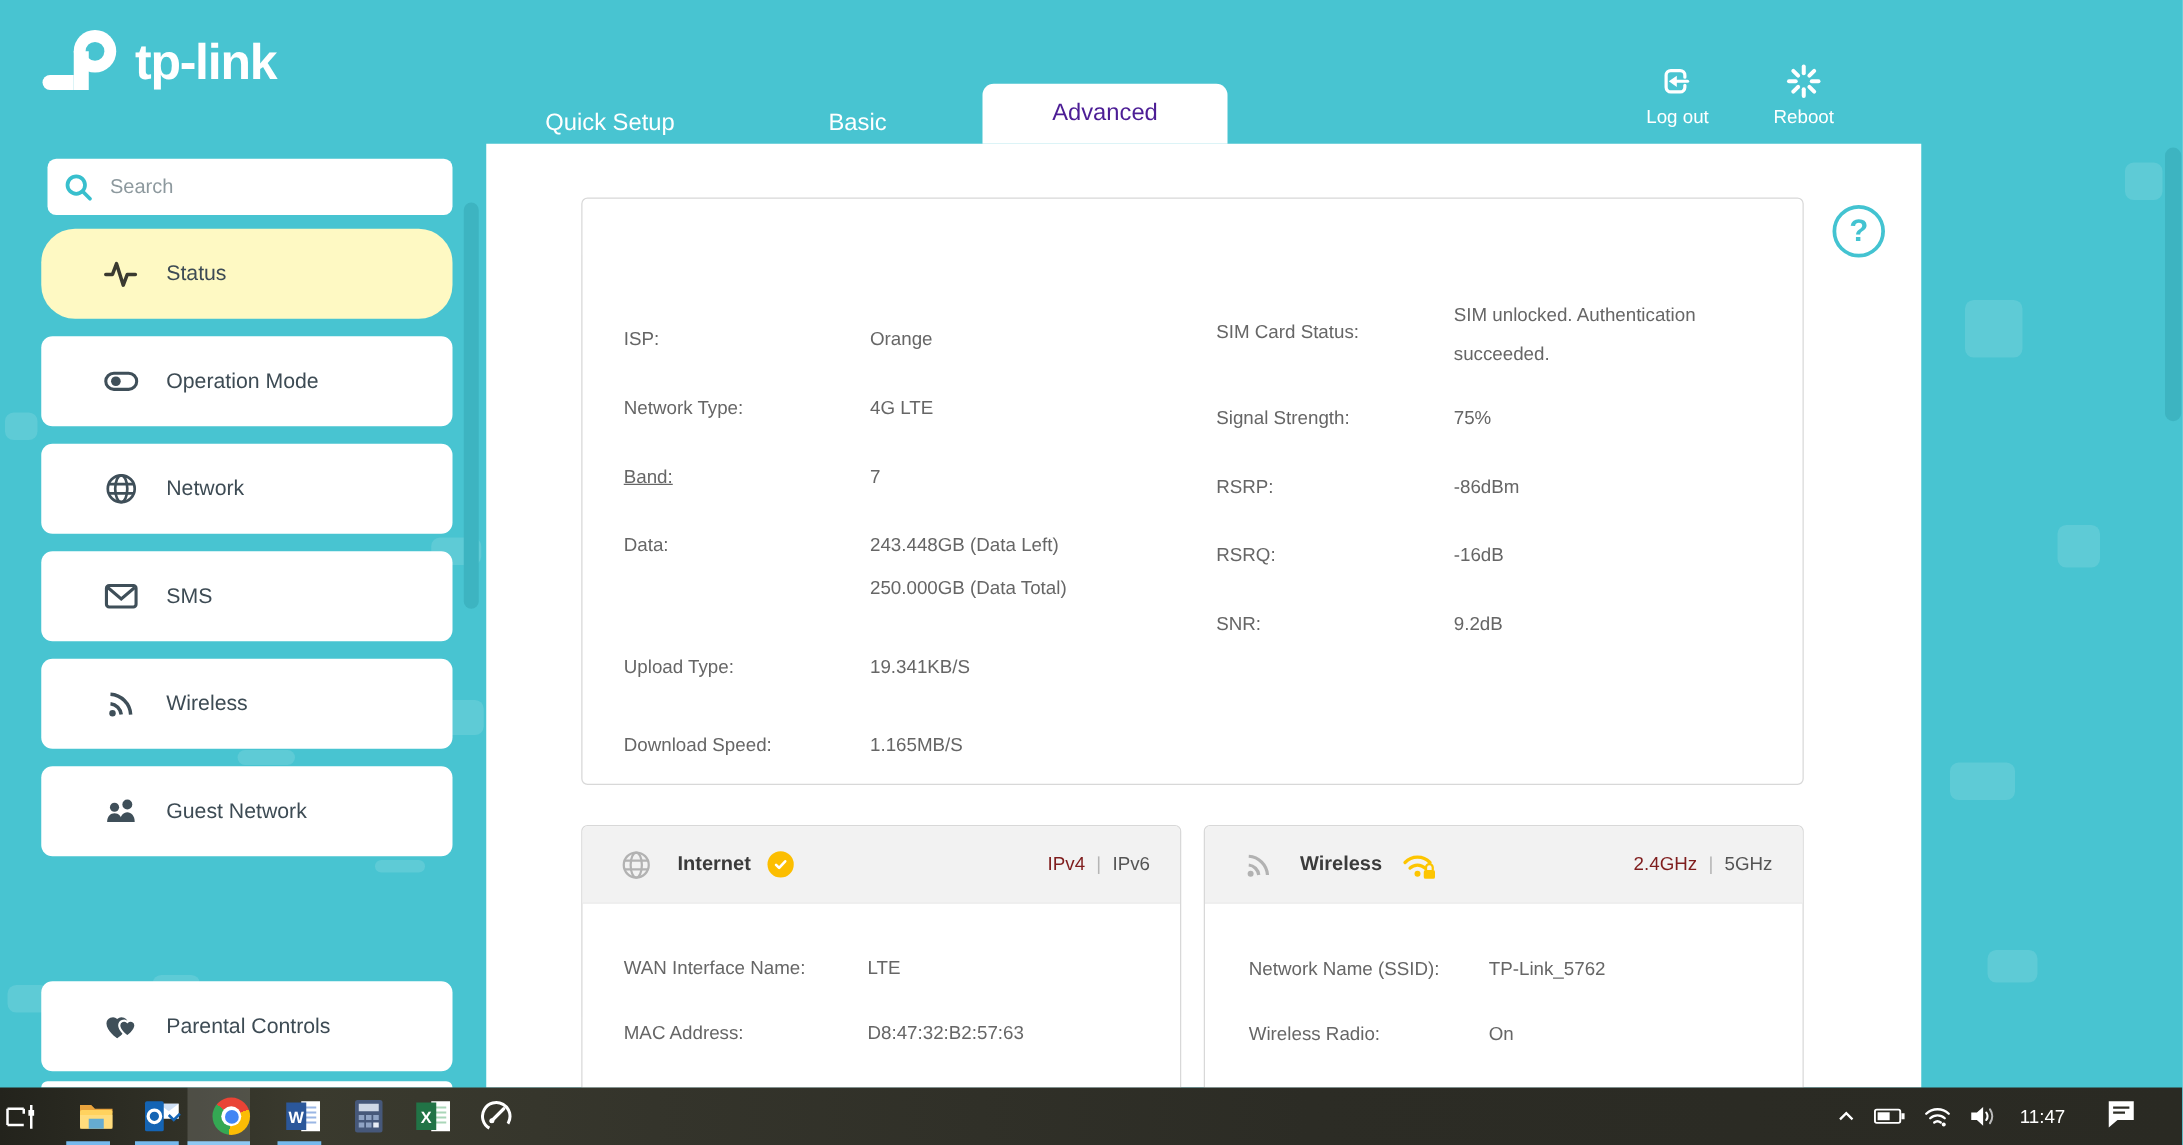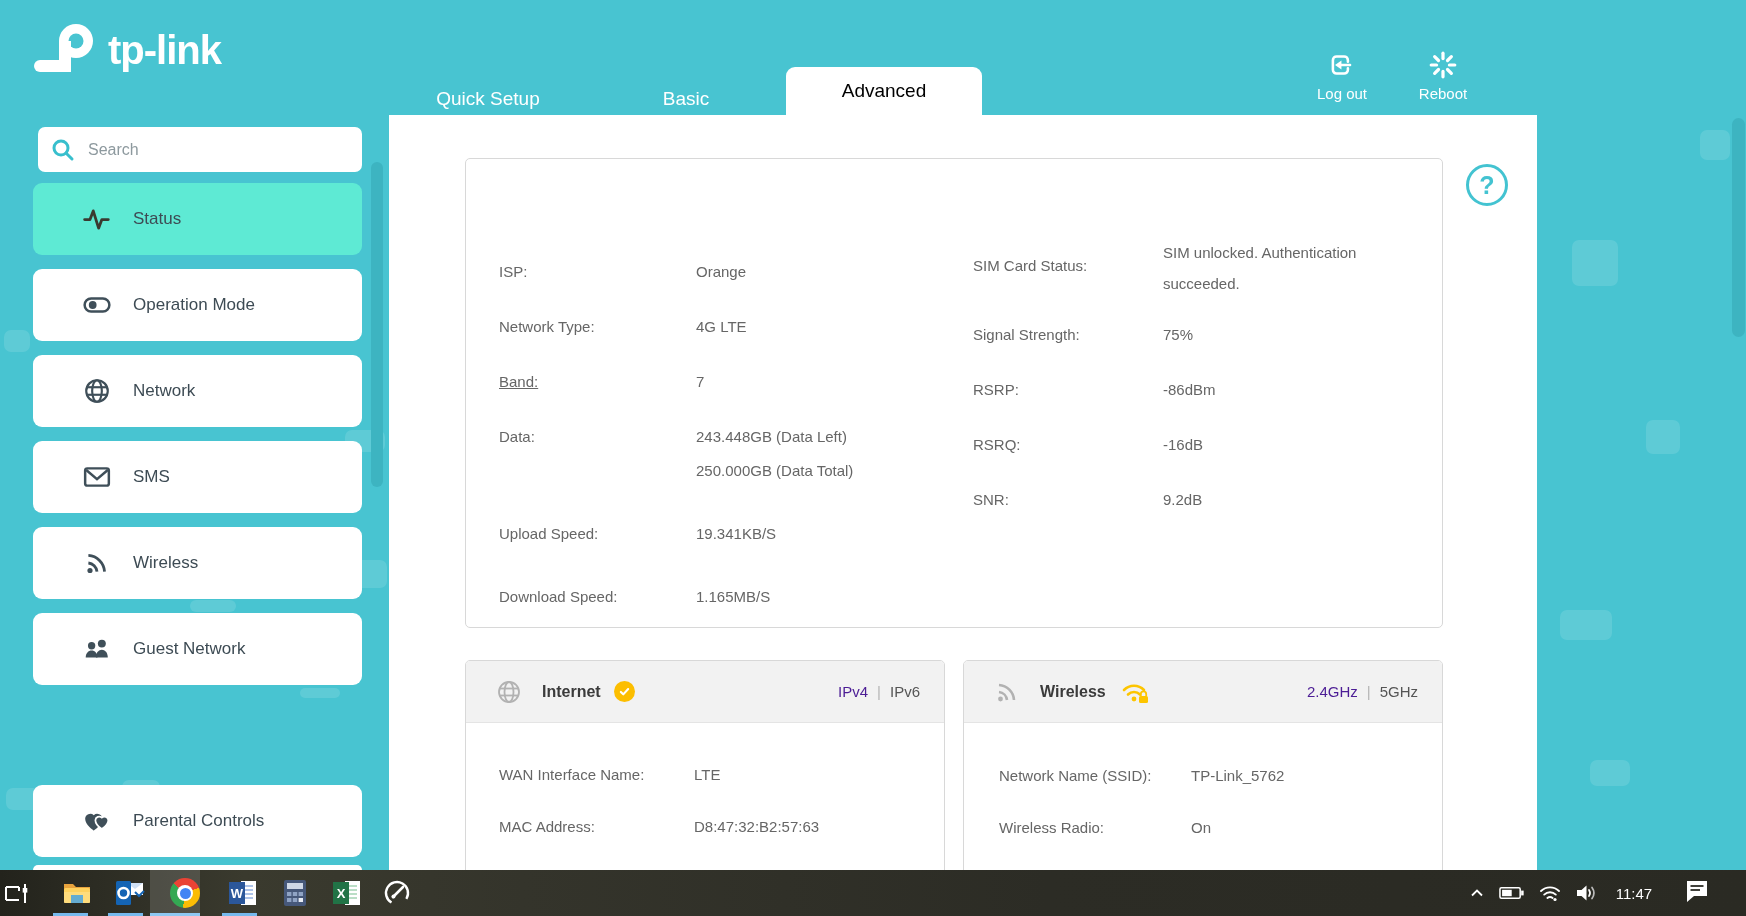--- a/index.html
+++ b/index.html
@@ -3,43 +3,43 @@
 <meta charset="utf-8">
 <style>
   html,body{margin:0;padding:0;background:#48c4d1;font-family:"Liberation Sans",sans-serif;}
   .screen{position:relative;width:1746px;height:916px;overflow:hidden;background:#48c4d1;}
   .patch{position:absolute;background:rgba(255,255,255,.12);border-radius:7px;}
   
   .logo{position:absolute;left:30px;top:16px;display:flex;align-items:center;gap:6px;}
   .logo-text{color:#fff;font-size:40px;font-weight:700;letter-spacing:-1px;}
   .tab{position:absolute;top:84px;height:30px;line-height:30px;text-align:center;font-size:19px;color:#fff;cursor:pointer;}
   .tab-advanced{position:absolute;left:786px;top:67px;width:196px;height:48px;background:#fff;border-radius:9px 9px 0 0;
-    color:#000000;font-size:19px;text-align:center;line-height:48px;cursor:pointer;}
+    color:#4c1d95;font-size:19px;text-align:center;line-height:48px;cursor:pointer;}
   .hdr-action{position:absolute;top:48px;width:110px;text-align:center;color:#fff;font-size:15px;cursor:pointer;}
   .hdr-action .ic{height:34px;display:flex;justify-content:center;align-items:center;}
   .hdr-action .lab{margin-top:3px;}
   
   .search-box{position:absolute;left:38px;top:127px;width:324px;height:45px;background:#fff;border-radius:7px;
     display:flex;align-items:center;padding-left:12px;box-sizing:border-box;}
   .search-box input{border:none;outline:none;font-size:16px;color:#7f1d1d;width:240px;margin-left:10px;font-family:"Liberation Sans",sans-serif;background:transparent;}
   .search-box input::placeholder{color:#8d999e;}
   .side-item{position:absolute;left:33px;width:329px;height:72px;background:#fff;border-radius:9px;display:flex;align-items:center;cursor:pointer;}
-  .side-item.active{background:#5eead4;}
+  .side-item.active{background:#fef9c3;border-radius:27px;}
   .side-item .sic{width:28px;height:28px;margin-left:50px;display:flex;align-items:center;justify-content:center;}
   .side-item .slab{margin-left:22px;font-size:17px;color:#3d4b54;}
   .sb-thumb{position:absolute;border-radius:7px;background:#3db4c1;cursor:pointer;}
   
   .content{position:absolute;left:389px;top:115px;width:1148px;height:755px;background:#fff;overflow:hidden;}
   .panel{position:absolute;background:#fff;border:1px solid #d8d8d8;border-radius:5px;box-sizing:border-box;}
   .p-head{height:62px;background:#f2f2f2;border-bottom:1px solid #e4e4e4;border-radius:4px 4px 0 0;
     display:flex;align-items:center;padding:0 24px 0 30px;box-sizing:border-box;}
   .p-title{font-size:16px;font-weight:700;color:#3b3b3b;margin-left:20px;}
   .lbl,.val{position:absolute;font-size:15px;color:#666;white-space:nowrap;}
   .toggle{margin-left:auto;font-size:15px;display:flex;align-items:center;gap:9px;}
-  .tg-on{color:#4c1d95;cursor:pointer;}
+  .tg-on{color:#7f1d1d;cursor:pointer;}
   .tg-off{color:#555;cursor:pointer;}
   .tg-sep{color:#b5b5b5;}
   .help-btn{position:absolute;left:1077px;top:49px;width:42px;height:42px;border-radius:50%;border:3px solid #43c3d1;
     box-sizing:border-box;color:#43c3d1;font-size:25px;font-weight:700;text-align:center;line-height:36px;cursor:pointer;}
   .badge-check{width:21px;height:21px;border-radius:50%;background:#fcbe00;margin-left:13px;display:flex;align-items:center;justify-content:center;}
   
   .taskbar{position:absolute;left:0;top:870px;width:1746px;height:46px;
     background:linear-gradient(90deg,#23231c,#3a3a2e 14%,#34342b 30%,#2c2c25 60%,#2a2a23);}
   .tb-app{position:absolute;top:3px;width:40px;height:40px;display:flex;align-items:center;justify-content:center;cursor:pointer;}
   .tb-active-cell{position:absolute;left:150px;top:0;width:50px;height:46px;background:rgba(255,255,255,.14);}
@@ -192,21 +192,21 @@
     <div class="panel" style="left:76px;top:43px;width:978px;height:470px;">
       <span class="lbl" style="left:33px;top:104px;">ISP:</span>
       <span class="val" style="left:230px;top:104px;">Orange</span>
       <span class="lbl" style="left:33px;top:159px;">Network Type:</span>
       <span class="val" style="left:230px;top:159px;">4G LTE</span>
       <span class="lbl" style="left:33px;top:214px;text-decoration:underline;">Band:</span>
       <span class="val" style="left:230px;top:214px;">7</span>
       <span class="lbl" style="left:33px;top:269px;">Data:</span>
       <span class="val" style="left:230px;top:269px;">243.448GB (Data Left)</span>
       <span class="val" style="left:230px;top:303px;">250.000GB (Data Total)</span>
-      <span class="lbl" style="left:33px;top:366px;">Upload Speed:</span>
+      <span class="lbl" style="left:33px;top:366px;">Upload Type:</span>
       <span class="val" style="left:230px;top:366px;">19.341KB/S</span>
       <span class="lbl" style="left:33px;top:429px;">Download Speed:</span>
       <span class="val" style="left:230px;top:429px;">1.165MB/S</span>
 
       <span class="lbl" style="left:507px;top:98px;">SIM Card Status:</span>
       <span class="val" style="left:697px;top:78px;width:235px;white-space:normal;line-height:31px;">SIM unlocked. Authentication succeeded.</span>
       <span class="lbl" style="left:507px;top:167px;">Signal Strength:</span>
       <span class="val" style="left:697px;top:167px;">75%</span>
       <span class="lbl" style="left:507px;top:222px;">RSRP:</span>
       <span class="val" style="left:697px;top:222px;">-86dBm</span>

